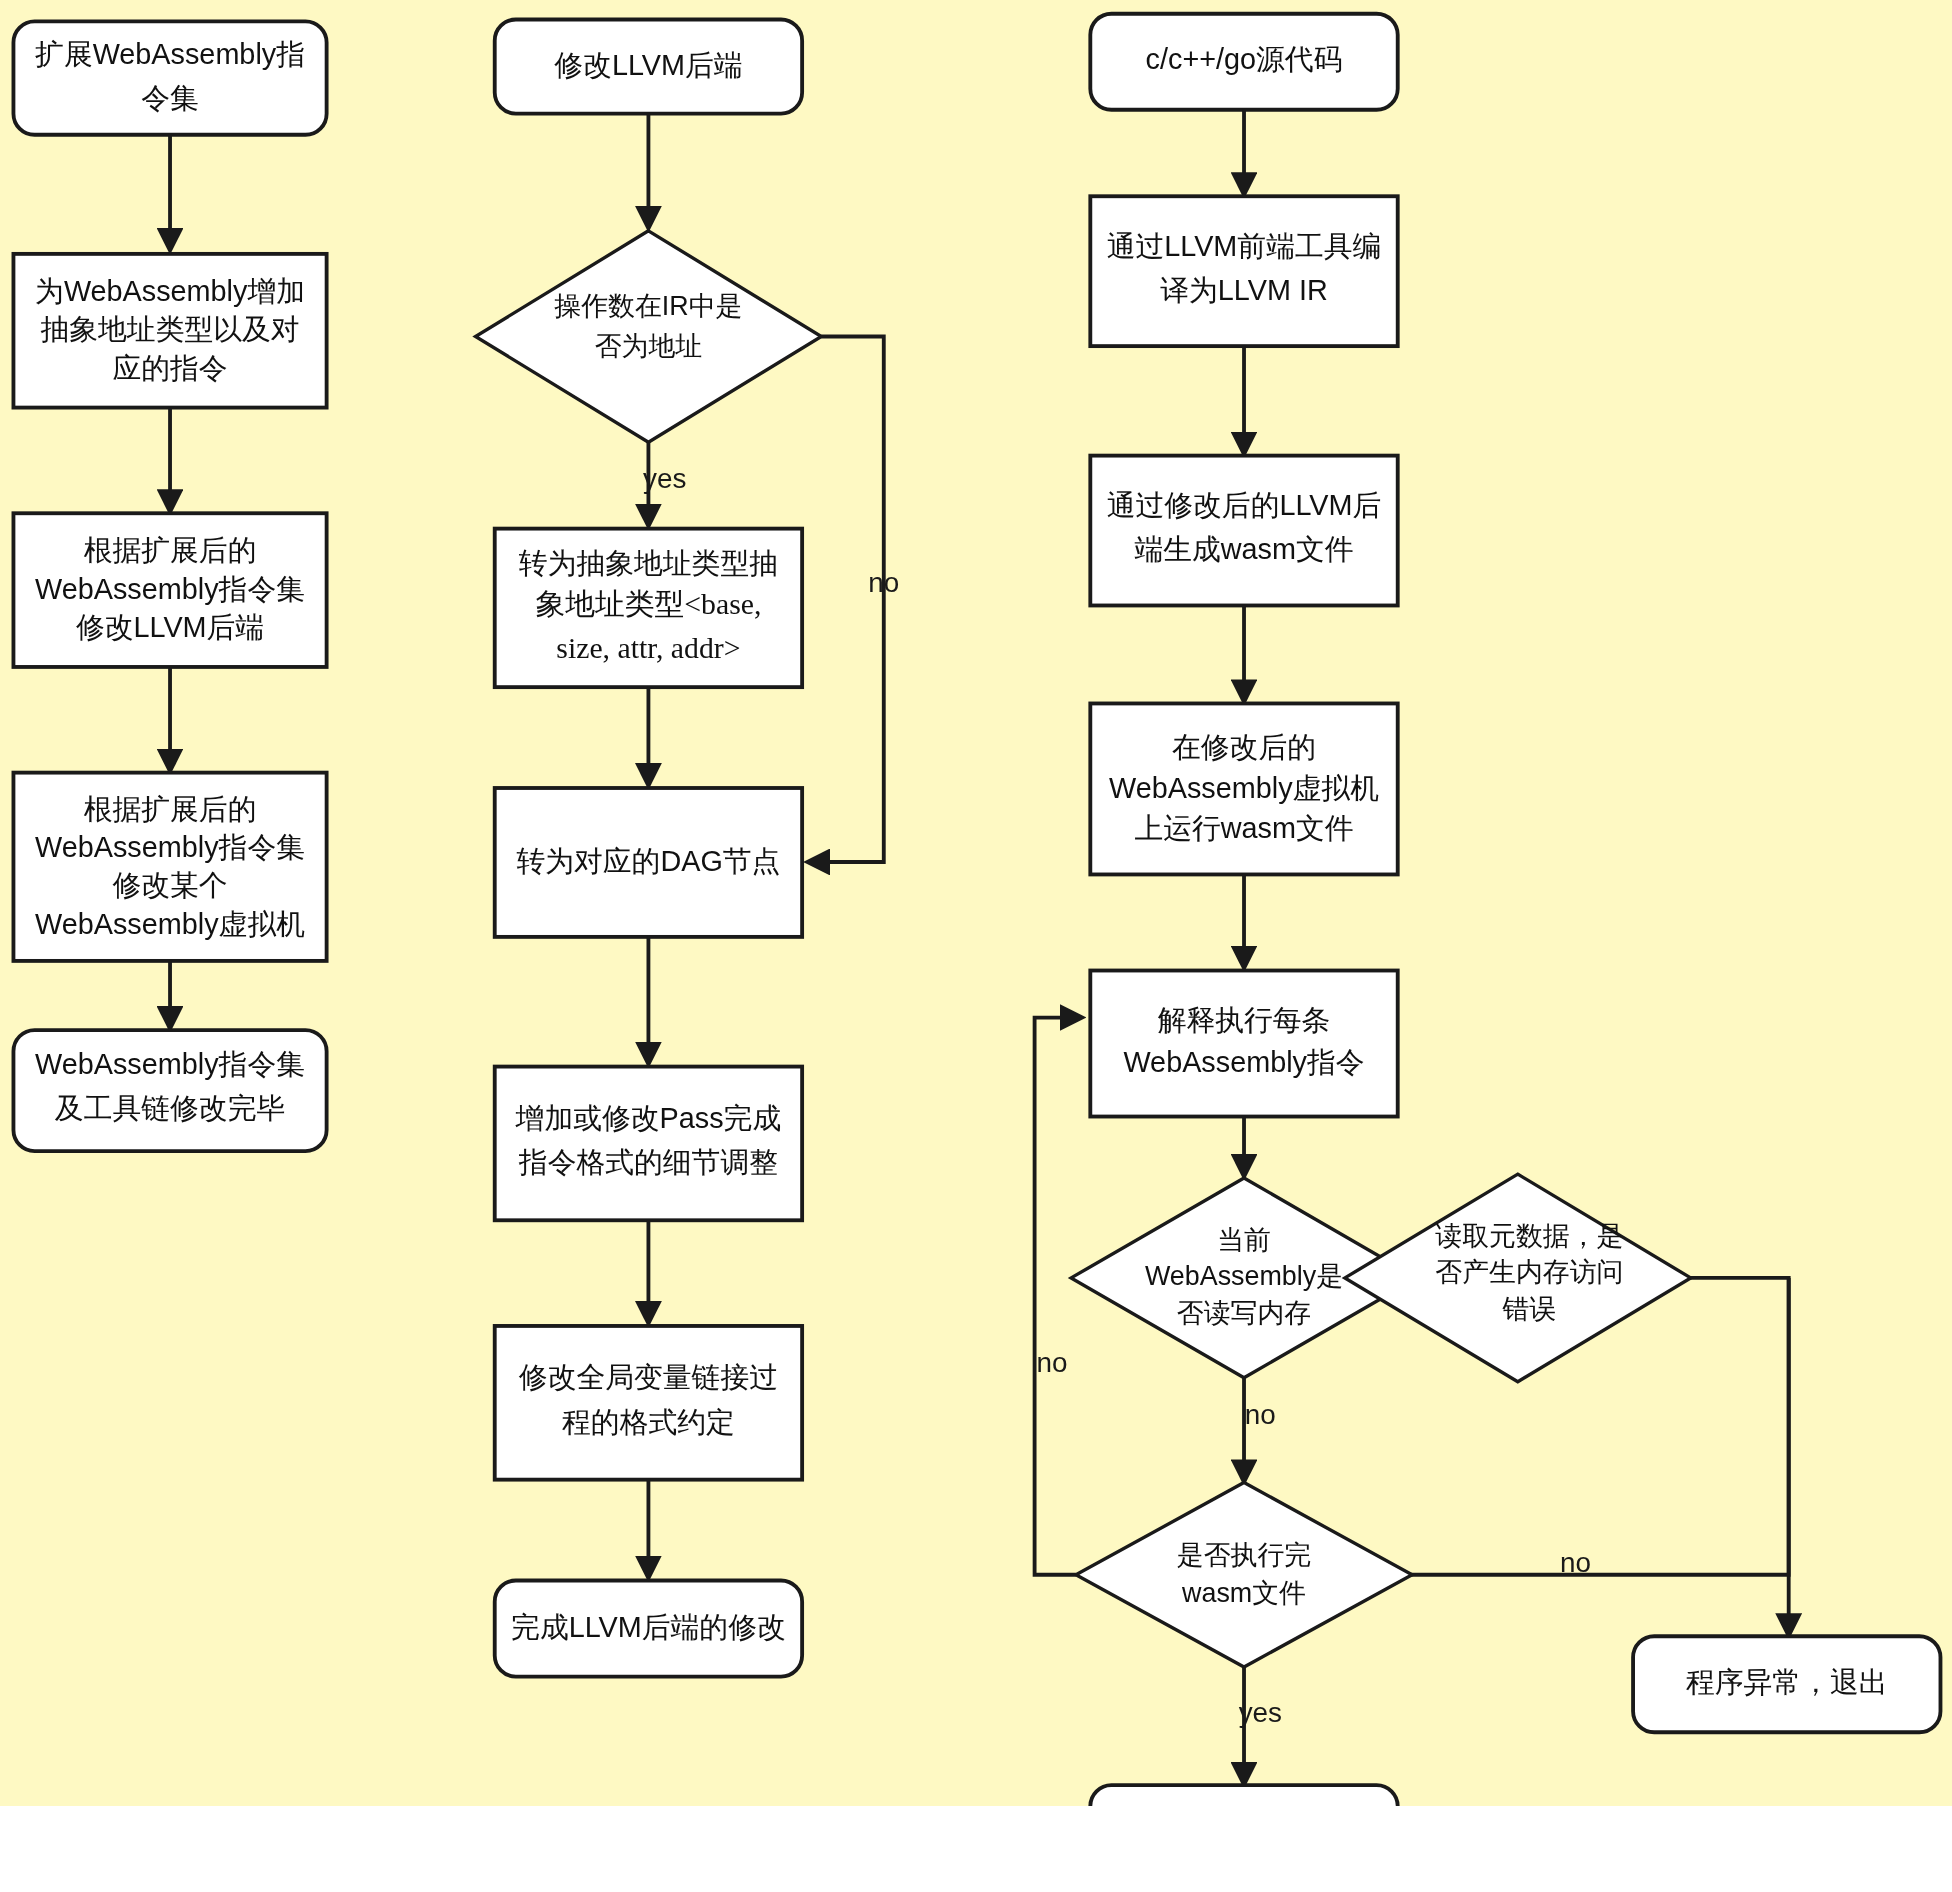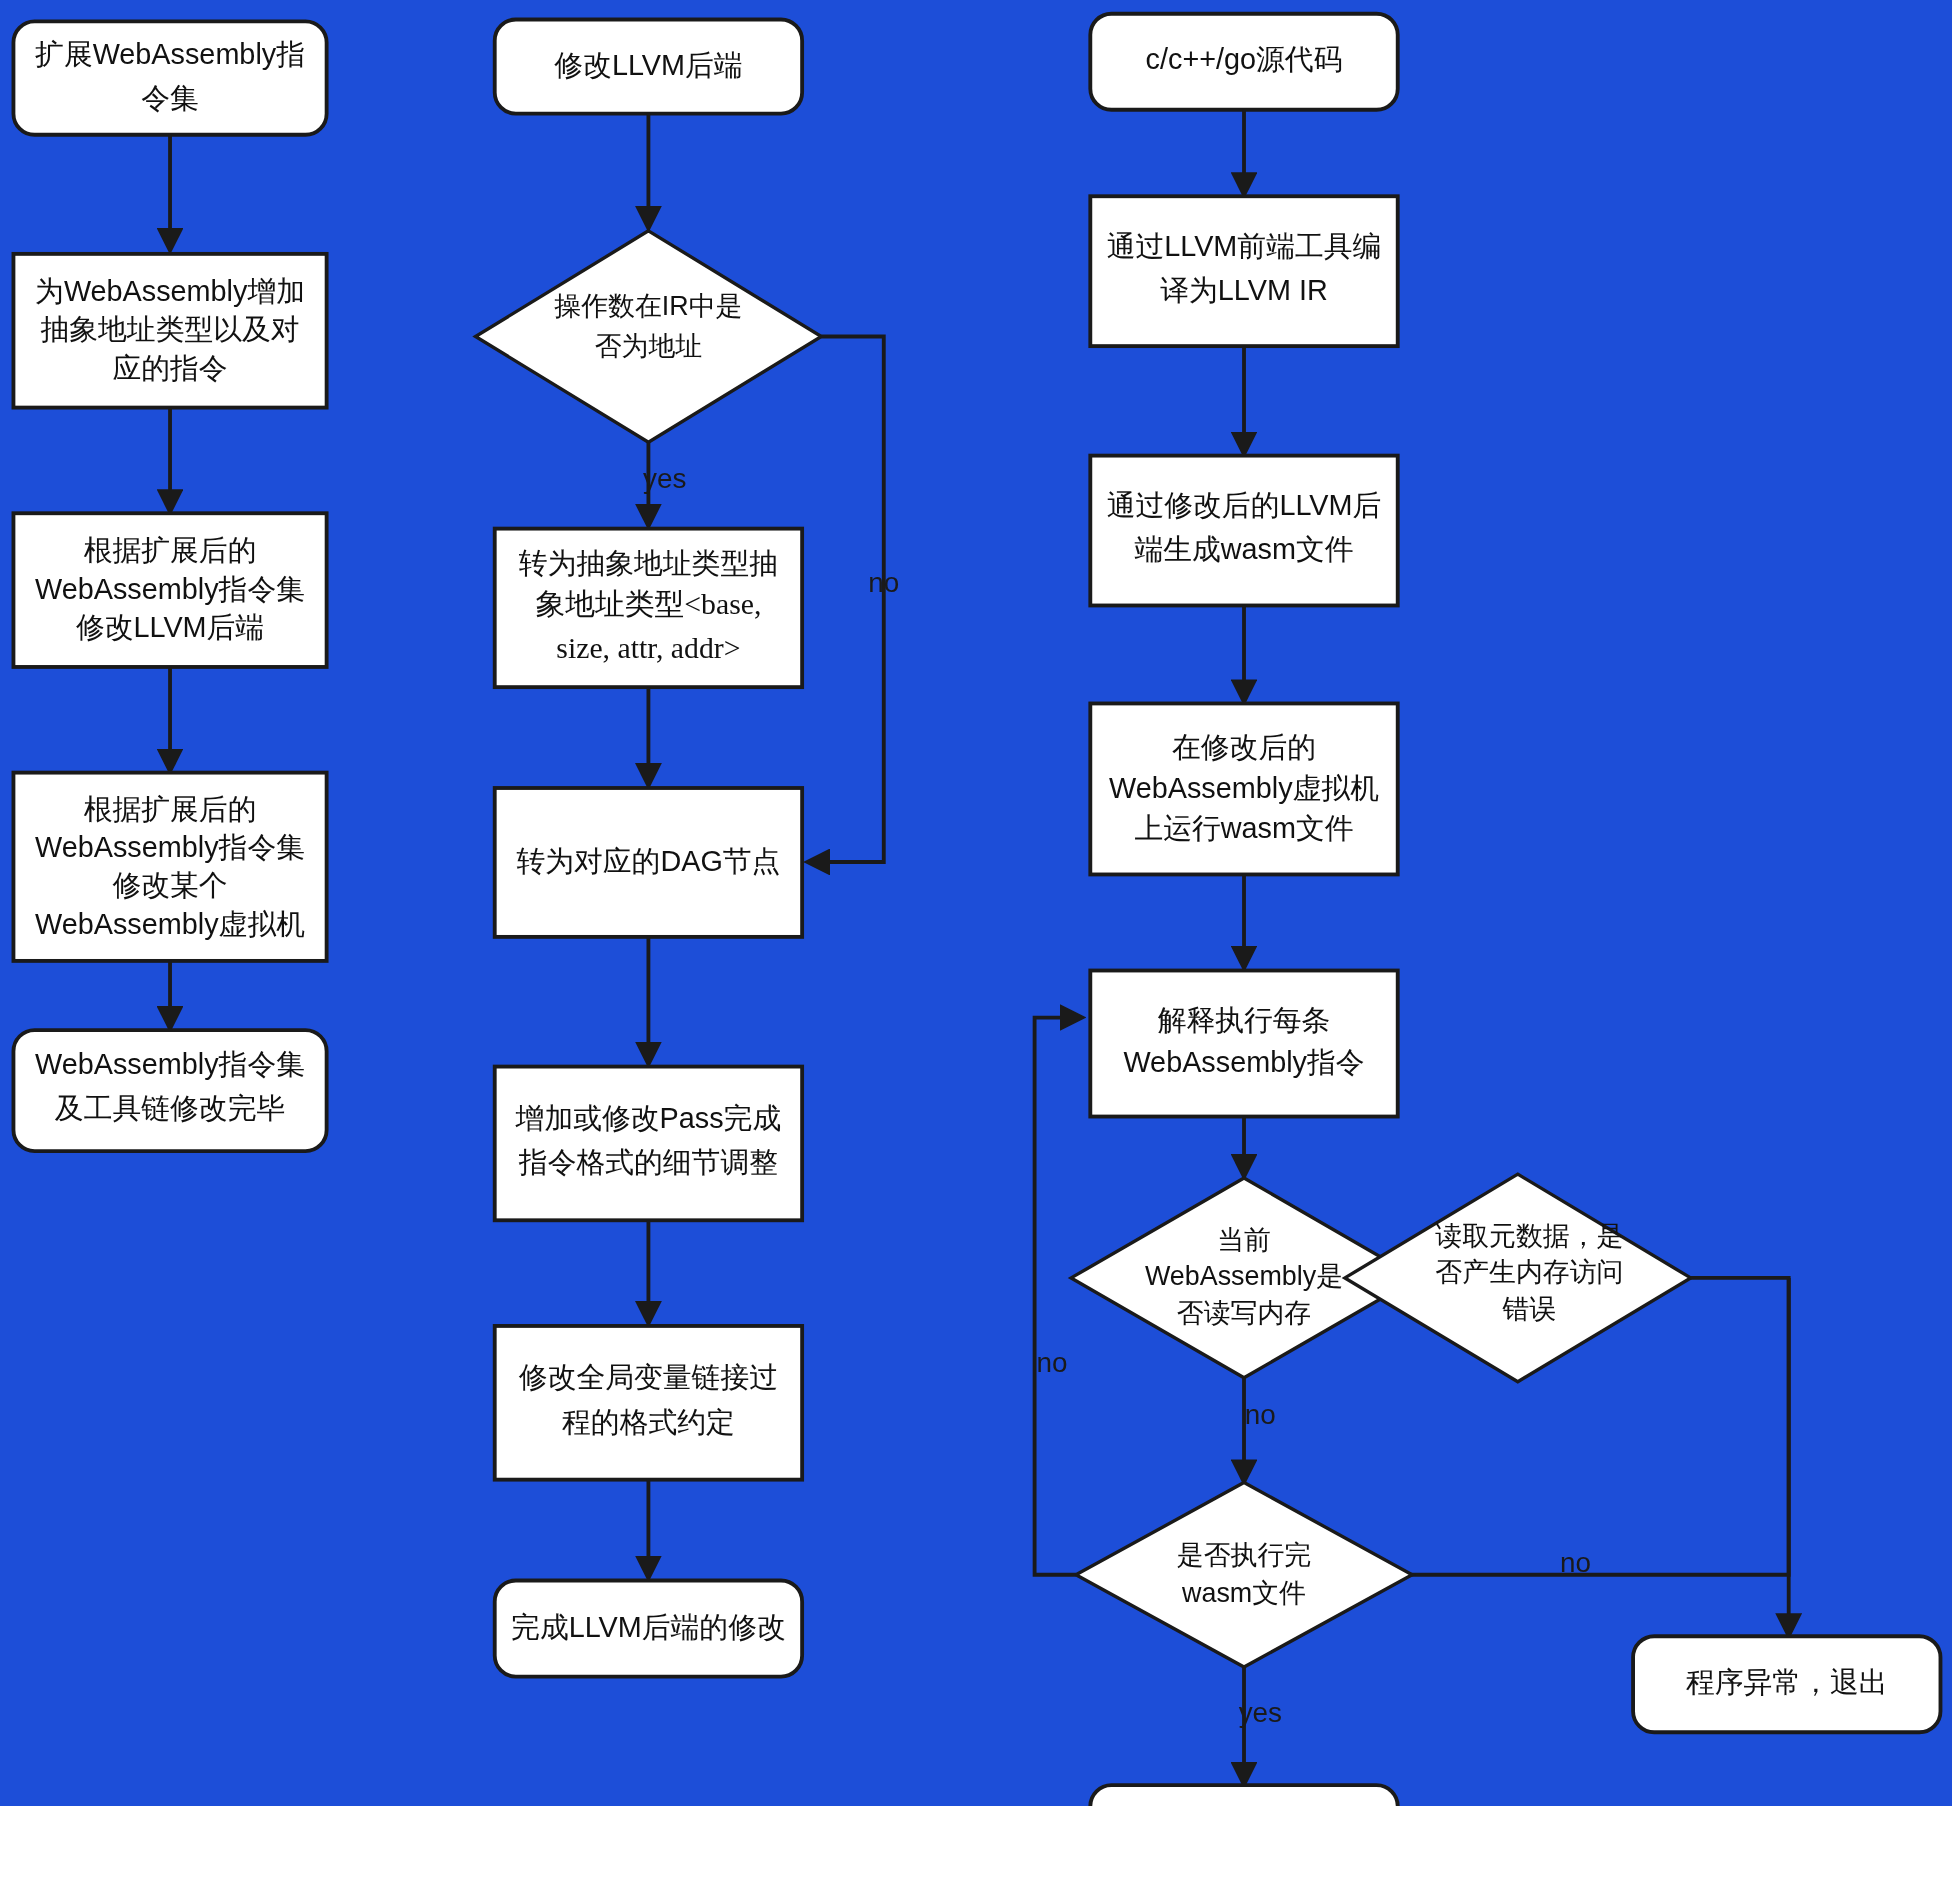--- a/index.html
+++ b/index.html
@@ -7,21 +7,21 @@
     padding: 0;
     background: #ffffff;
   }
   body {
     font-family: "Liberation Sans", "DejaVu Sans", sans-serif;
   }
   #diagram-root {
     position: relative;
     width: 1952px;
     height: 1806px;
-    background: #1d4ed8;
+    background: #fef9c3;
     overflow: hidden;
   }
   svg#flow {
     display: block;
     width: 1952px;
     height: 1893px;
   }
   .node-rect {
     fill: #ffffff;
     stroke: #1a1a1a;

